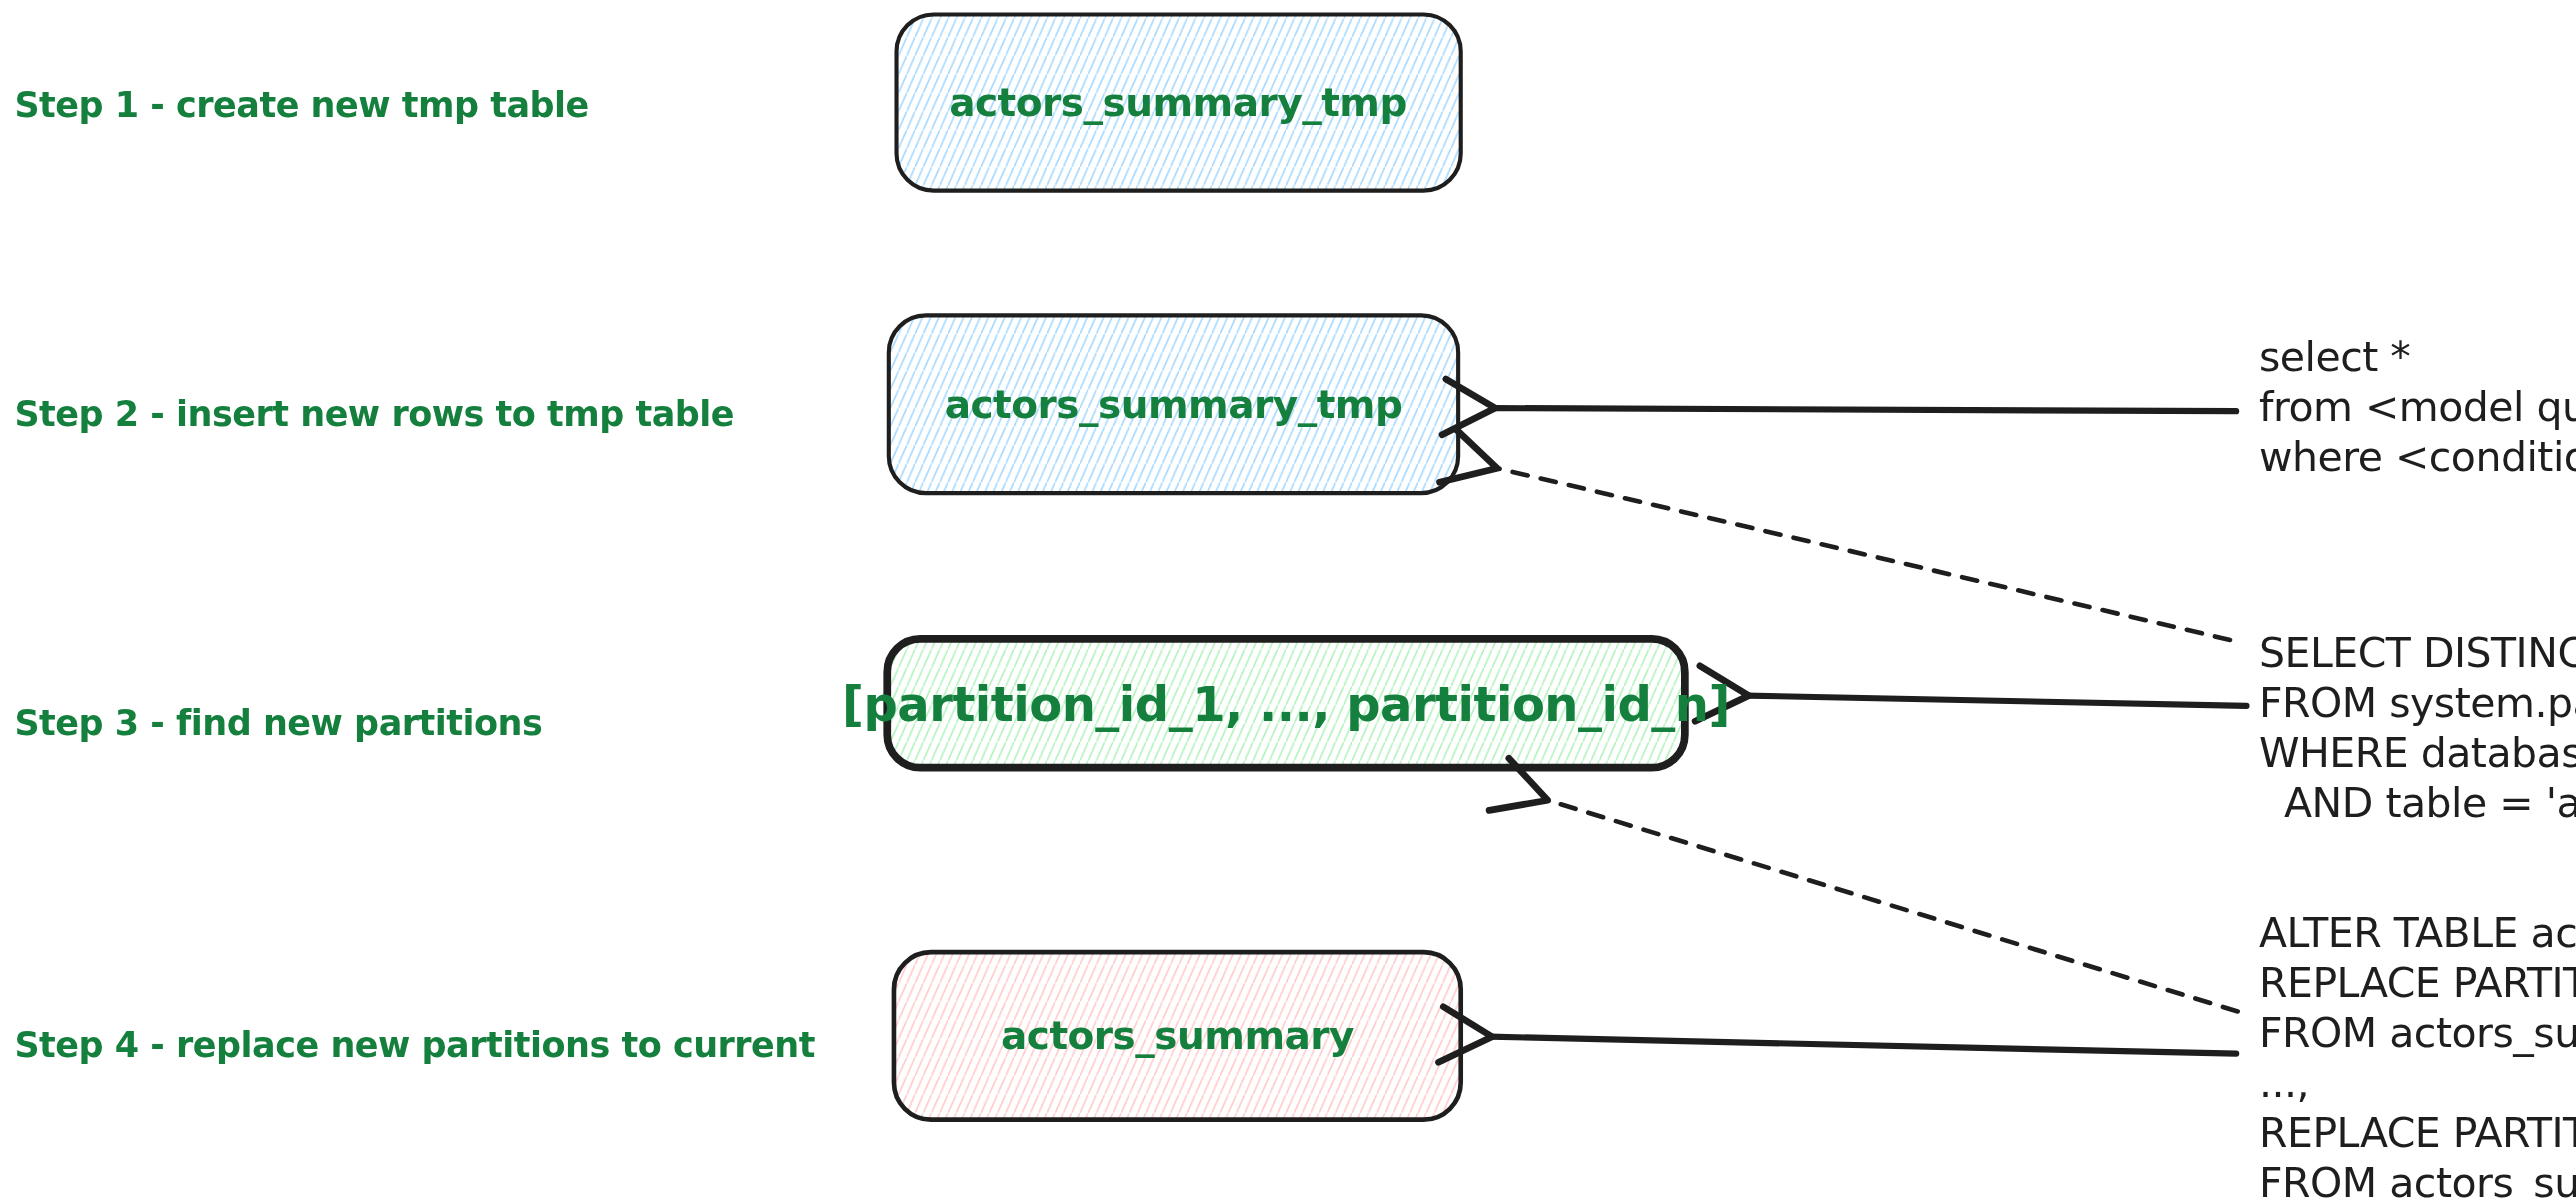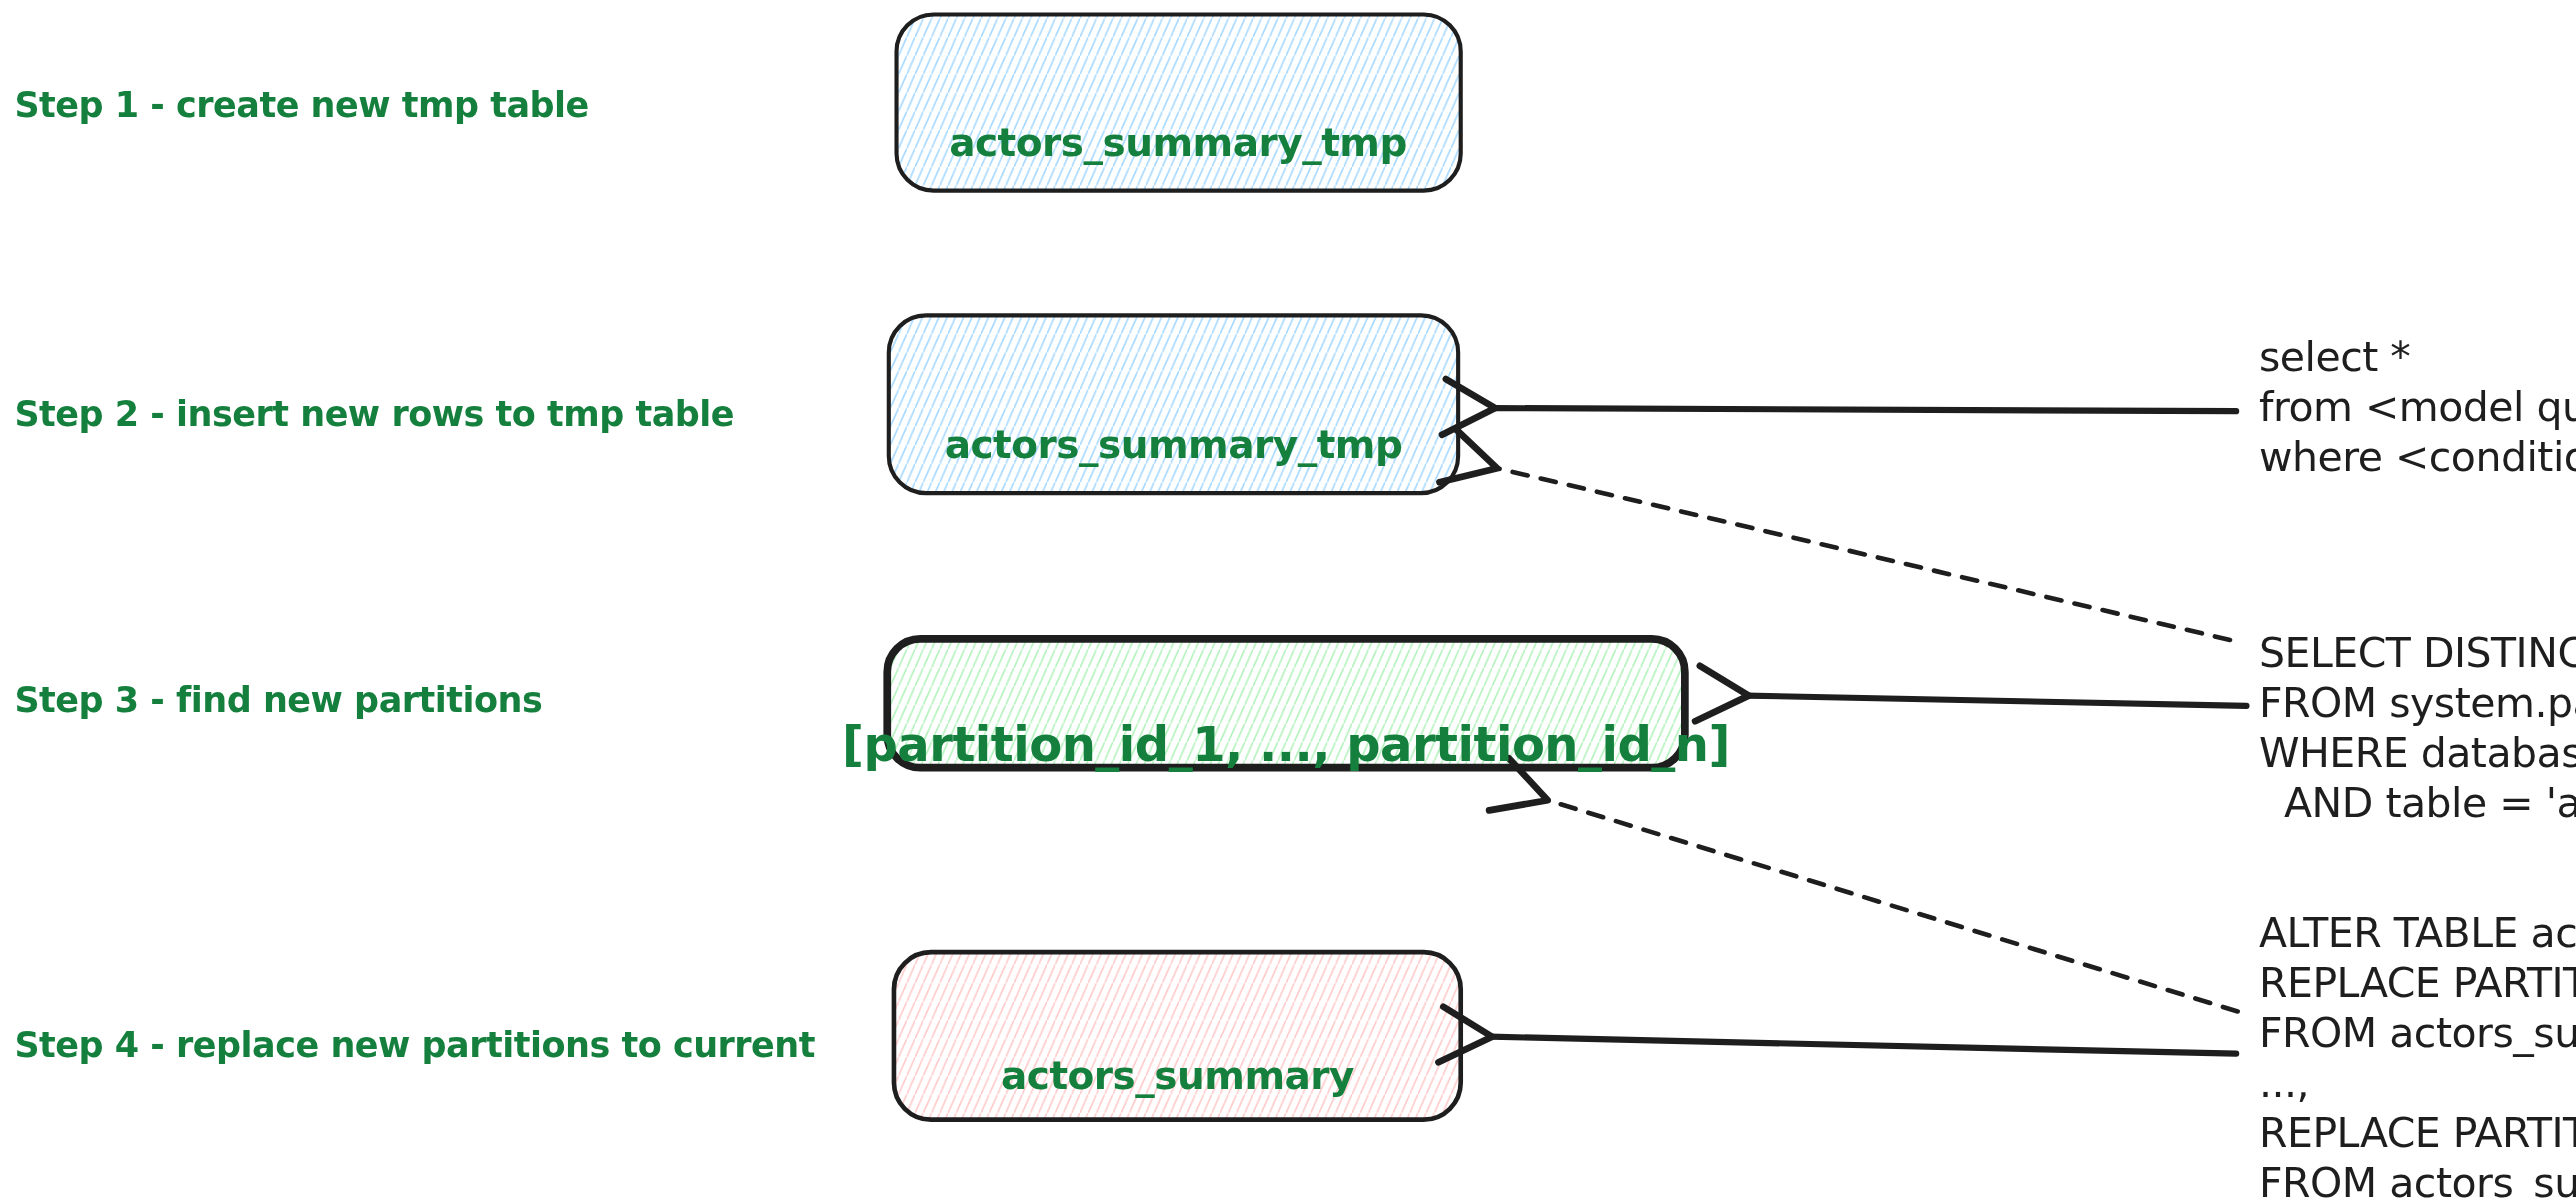--- a/index.html
+++ b/index.html
@@ -32,36 +32,35 @@
     font-size: 35px;
     line-height: 41px;
     left: 14.4px;
   }
   .node-label {
     display: flex;
     align-items: center;
     justify-content: center;
     text-align: left;
     font-size: 39px;
-    margin-top: 40px;
   }
   .sql-block {
     position: absolute;
     left: 2259px;
   }
   .sql-line {
     font-size: 41px;
     line-height: 50px;
     letter-spacing: -0.5px;
     white-space: pre;
     color: #1e1e1e;
   }
   #step1-label { top: 85px; }
   #step2-label { top: 394px; }
-  #step3-label { top: 680px; text-align: center; }
+  #step3-label { top: 703px; text-align: center; }
   #step4-label { top: 1025px; }
 
   #node1-label { left: 896px; top: 14.4px;  width: 564px; height: 176px; }
   #node2-label { left: 889px; top: 315px; width: 569px; height: 178px; }
   #node3-label { left: 887px; top: 639px; width: 798px; height: 129px; font-size: 48px; }
   #node4-label { left: 894px; top: 952px; width: 567px; height: 167px; }
 
   #sql-insert   { top: 332px; }
   #sql-find     { top: 628px; }
   #sql-replace  { top: 908px; }

